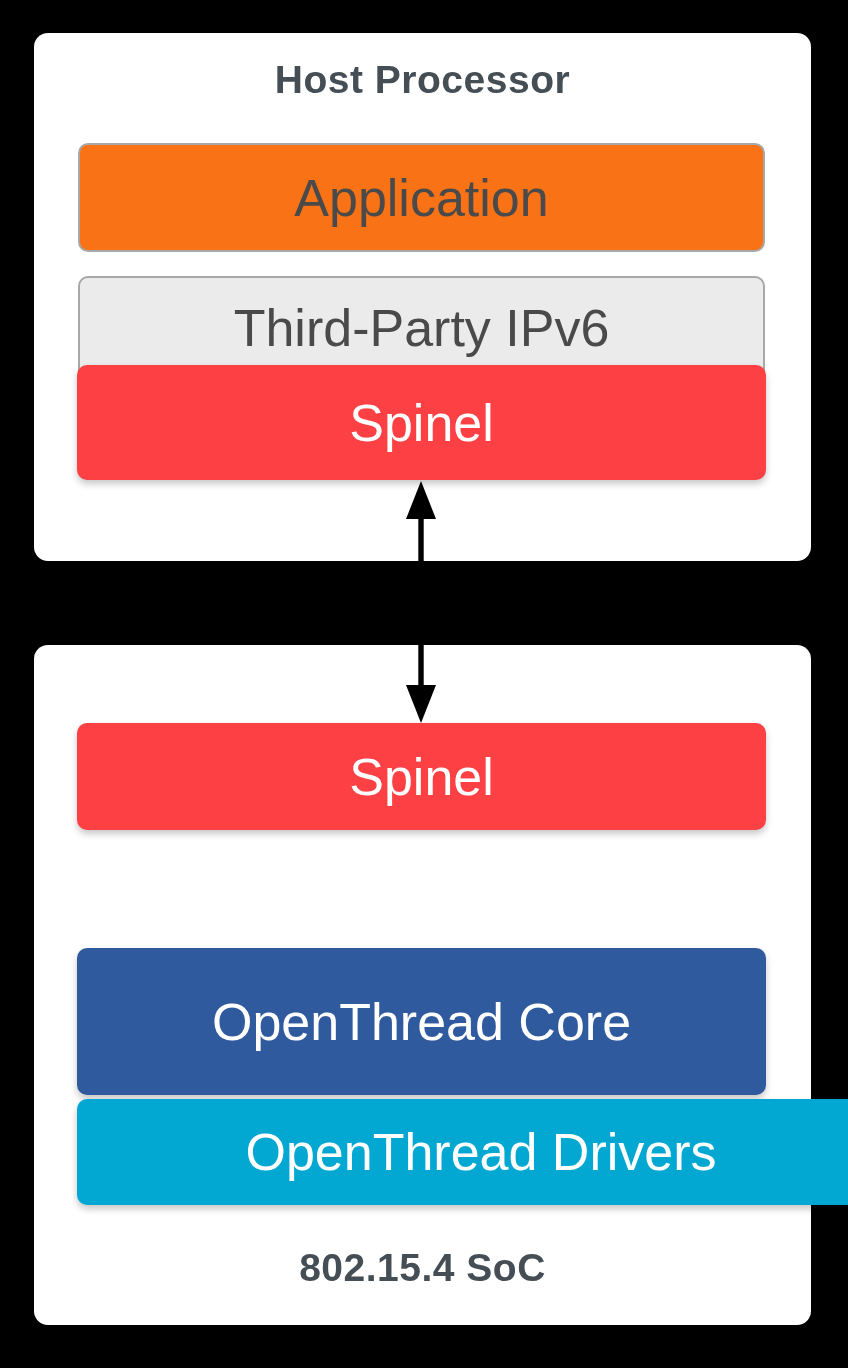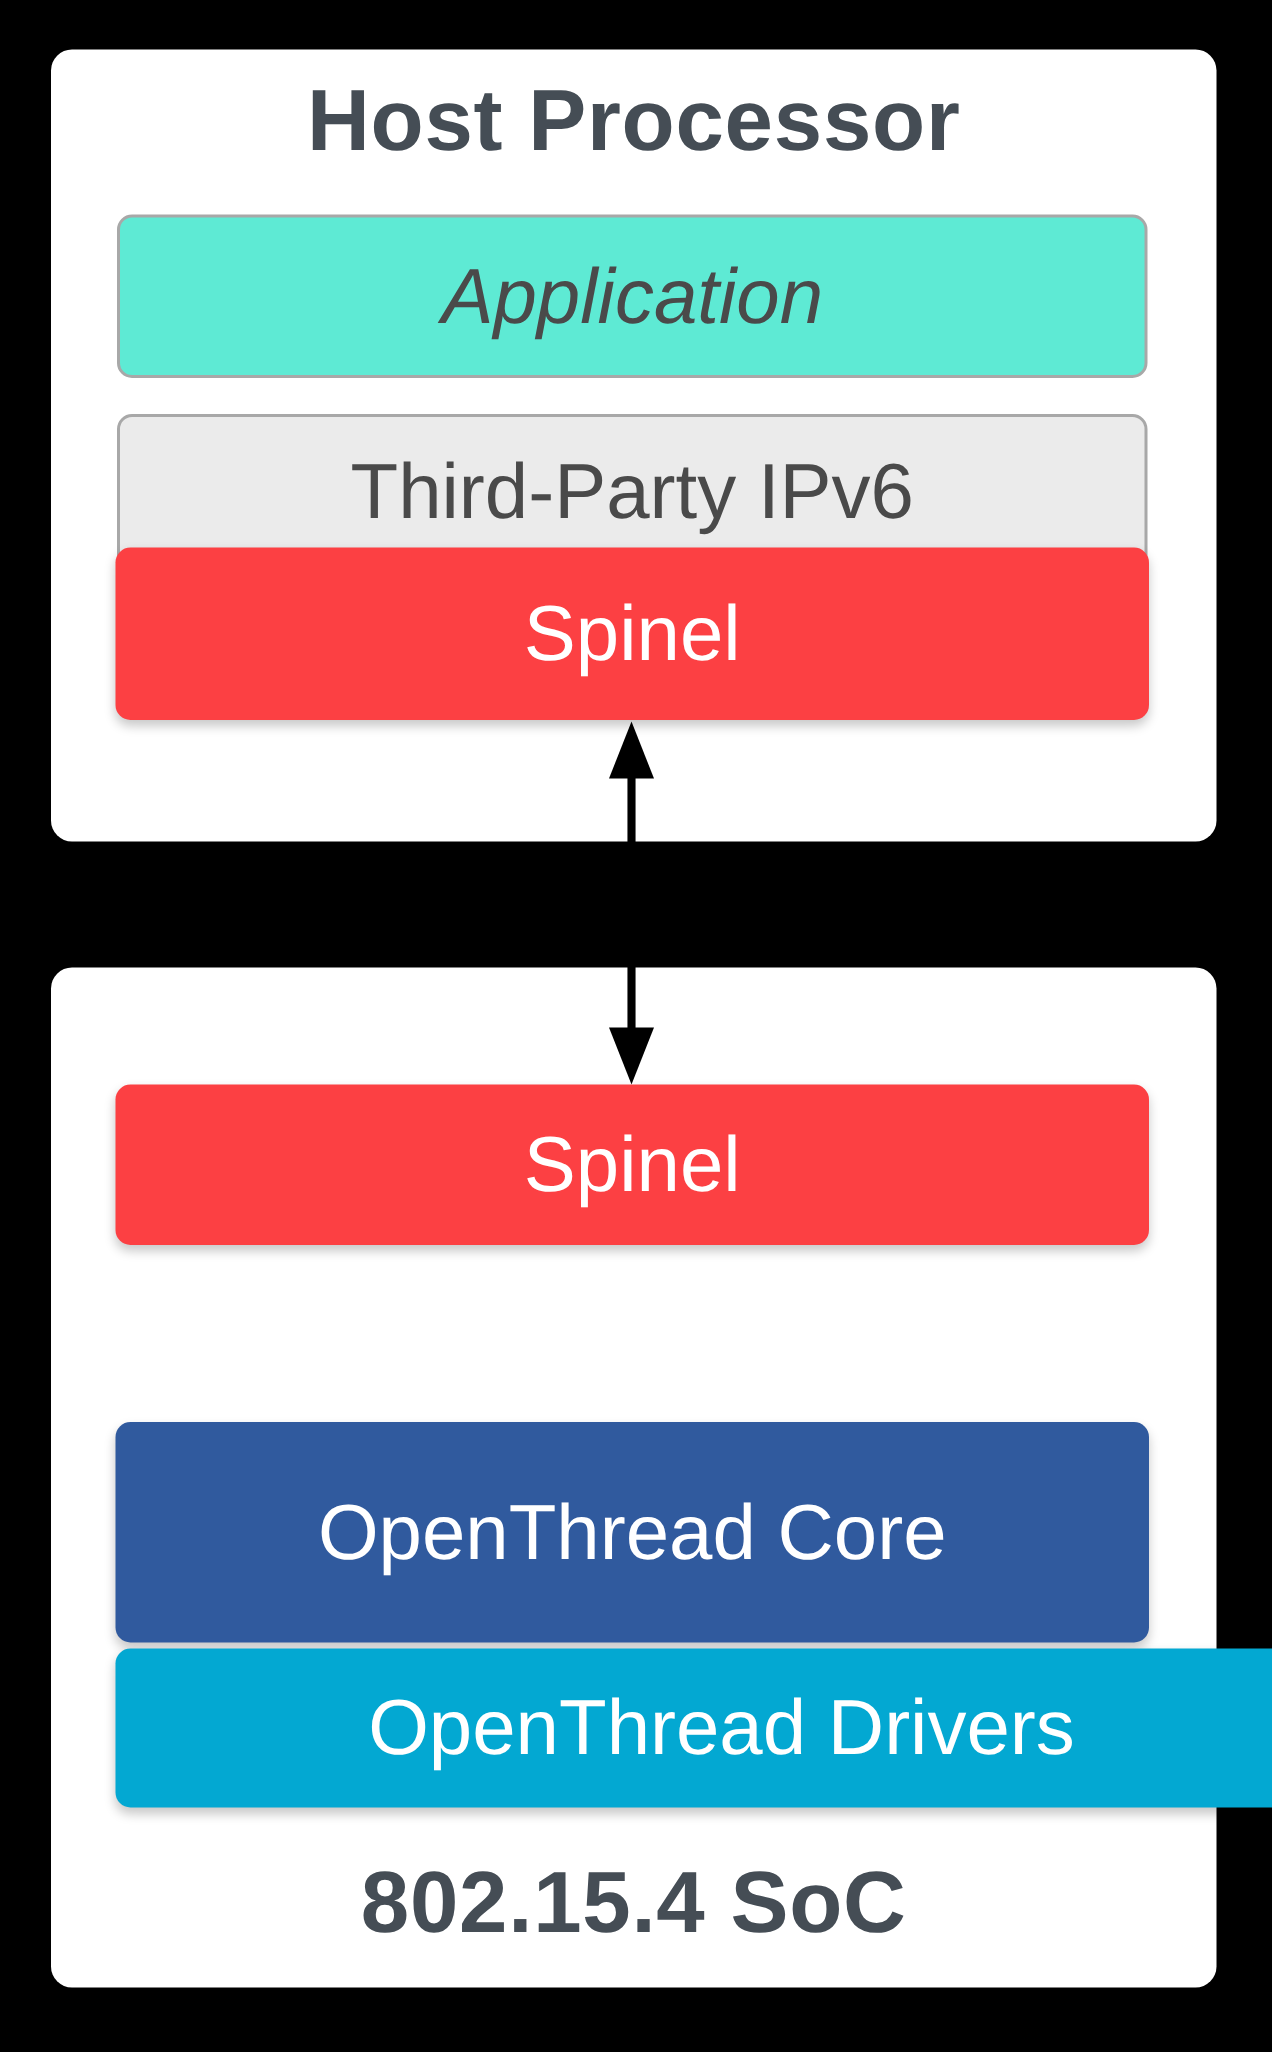--- a/index.html
+++ b/index.html
@@ -27,21 +27,21 @@
     left: 34px; top: 645px;
     width: 777px; height: 680px;
   }
   .panel-title {
     position: absolute;
     left: 0; width: 100%;
     height: 70px;
     display: flex;
     align-items: center;
     justify-content: center;
-    font-size: 58px;
+    font-size: 39px;
     font-weight: 700;
     letter-spacing: 0.5px;
   }
   .panel--host .panel-title { top: 12px; }
   .panel--soc .panel-title { top: 588px; }
   .layer {
     position: absolute;
     display: flex;
     align-items: center;
     justify-content: center;
@@ -71,21 +71,21 @@
     width: 48px; height: 248px;
     z-index: 5;
   }
 </style>
 </head>
 <body>
 
 <div class="panel panel--host">
   <div class="panel-title" style="color: rgb(69, 77, 85);">Host Processor</div>
 
-  <div class="layer layer--light layer--app" style="background-color: #5eead4; color: rgb(74, 74, 74); font-style: italic;">Application</div>
+  <div class="layer layer--light layer--app" style="background-color: #f97316; color: rgb(74, 74, 74);">Application</div>
 
   <div class="layer layer--light layer--ipv6" style="background-color: rgb(235, 235, 235); color: rgb(74, 74, 74);">Third-Party IPv6</div>
 
   <div class="layer layer--colored layer--spinel-host" style="background-color: rgb(252, 64, 67); color: rgb(255, 255, 255);">Spinel</div>
 </div>
 
 <svg class="arrow-svg" viewBox="0 0 48 248" aria-hidden="true">
   <g fill="#000000">
     <polygon points="24,3 9,41 39,41"></polygon>
     <rect x="21.3" y="39" width="5.4" height="170"></rect>

